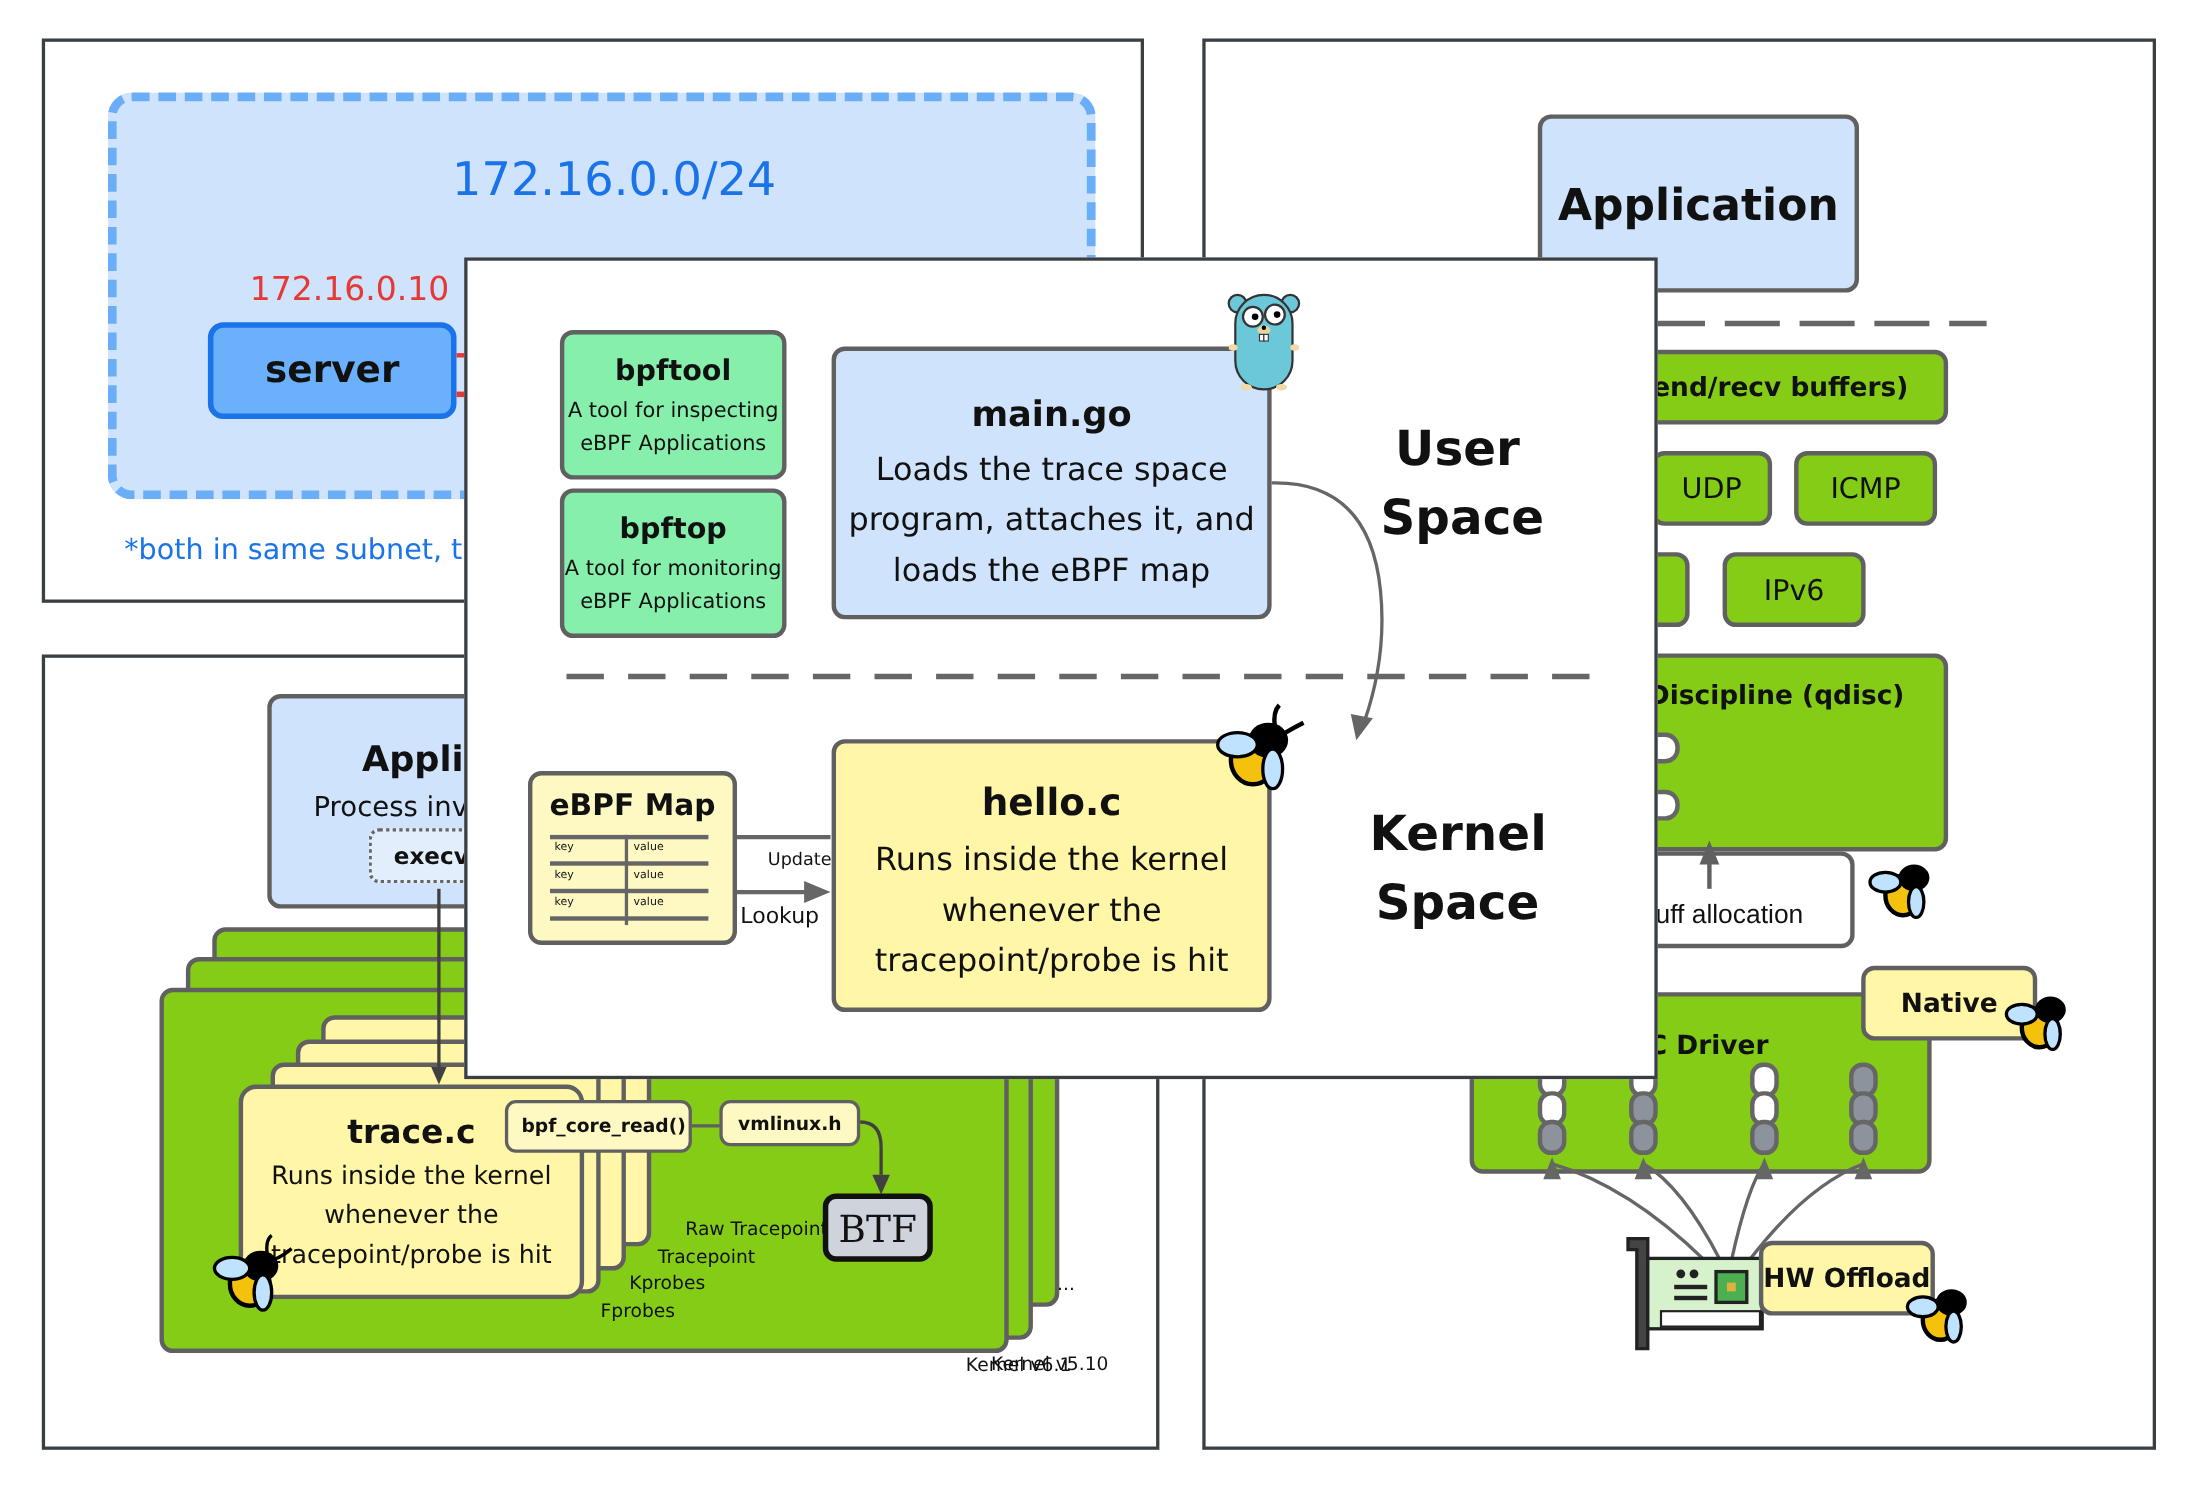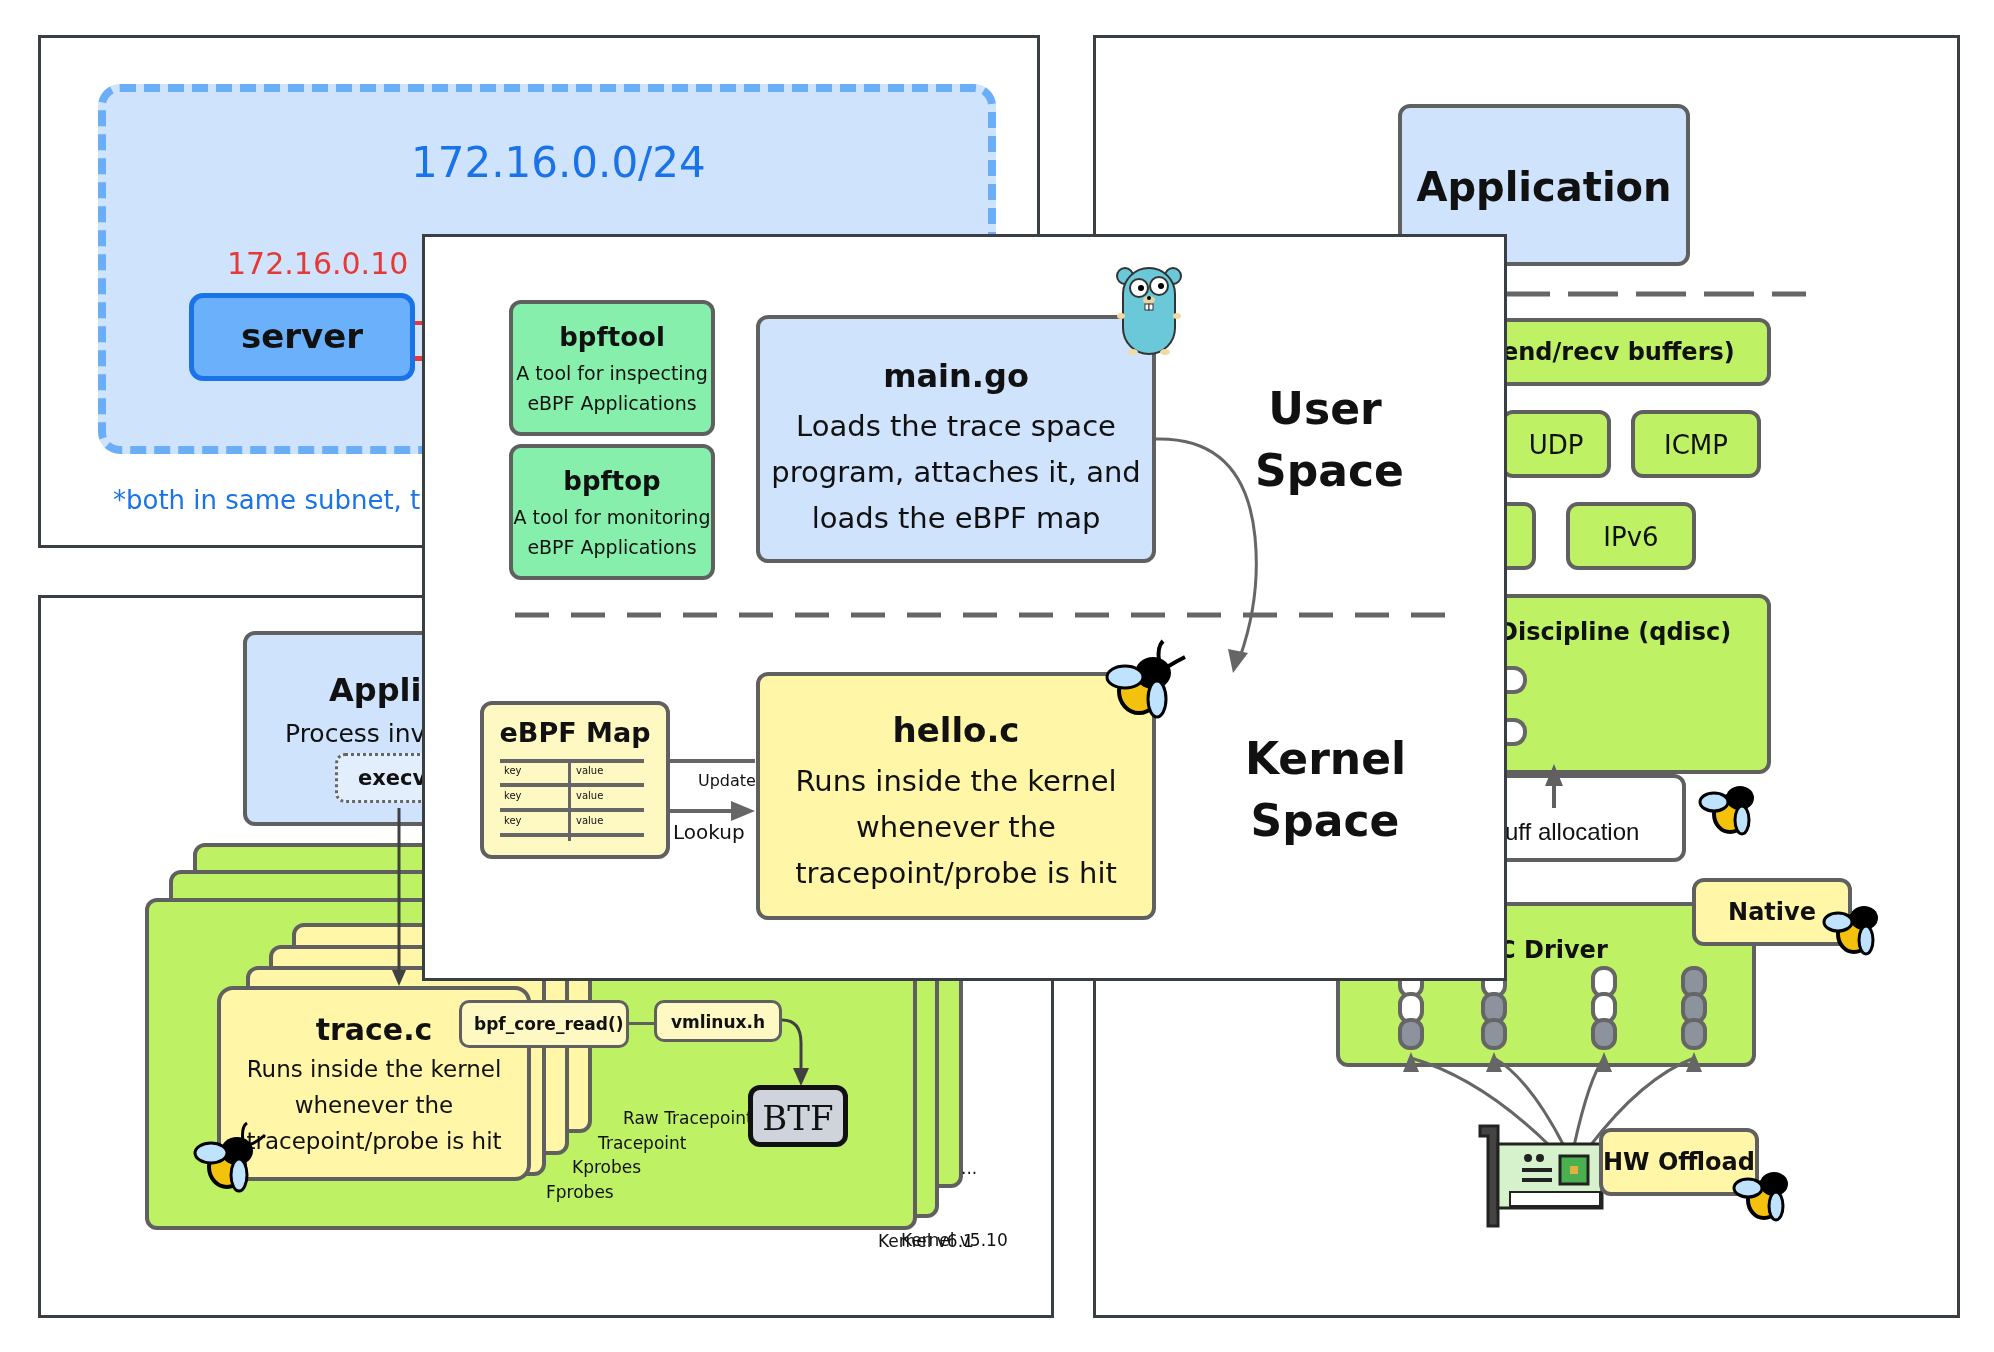--- a/index.html
+++ b/index.html
@@ -4,21 +4,21 @@
 <style>
   html,body{margin:0;padding:0;background:#fff;}
   body{width:1994px;height:1352px;position:relative;overflow:hidden;font-family:"DejaVu Sans",sans-serif;color:#111;}
   .abs{position:absolute;box-sizing:border-box;}
   .panel{border:3px solid #3a3f44;background:#fff;}
   .box{border:4px solid #606060;border-radius:12px;}
   .blue{background:#cfe3fc;}
   .lblue{background:#86efac;}
   .yellow{background:#fff6a8;}
   .lyellow{background:#fef9c3;}
-  .grey{background:#bef264;text-decoration:underline;}
+  .grey{background:#84cc16;text-decoration:underline;}
   .center{text-align:center;}
   .t{position:absolute;white-space:nowrap;}
   .bold{font-weight:bold;}
   svg{position:absolute;left:0;top:0;overflow:visible;}
 </style>
 </head>
 <body>
 
 <div class="abs panel" style="left:38px;top:35px;width:1002px;height:513px;">
   <div class="abs" style="left:57px;top:46px;width:898px;height:370px;background:#cfe3fc;border:8px dashed #6aaef7;border-radius:22px;"></div>

